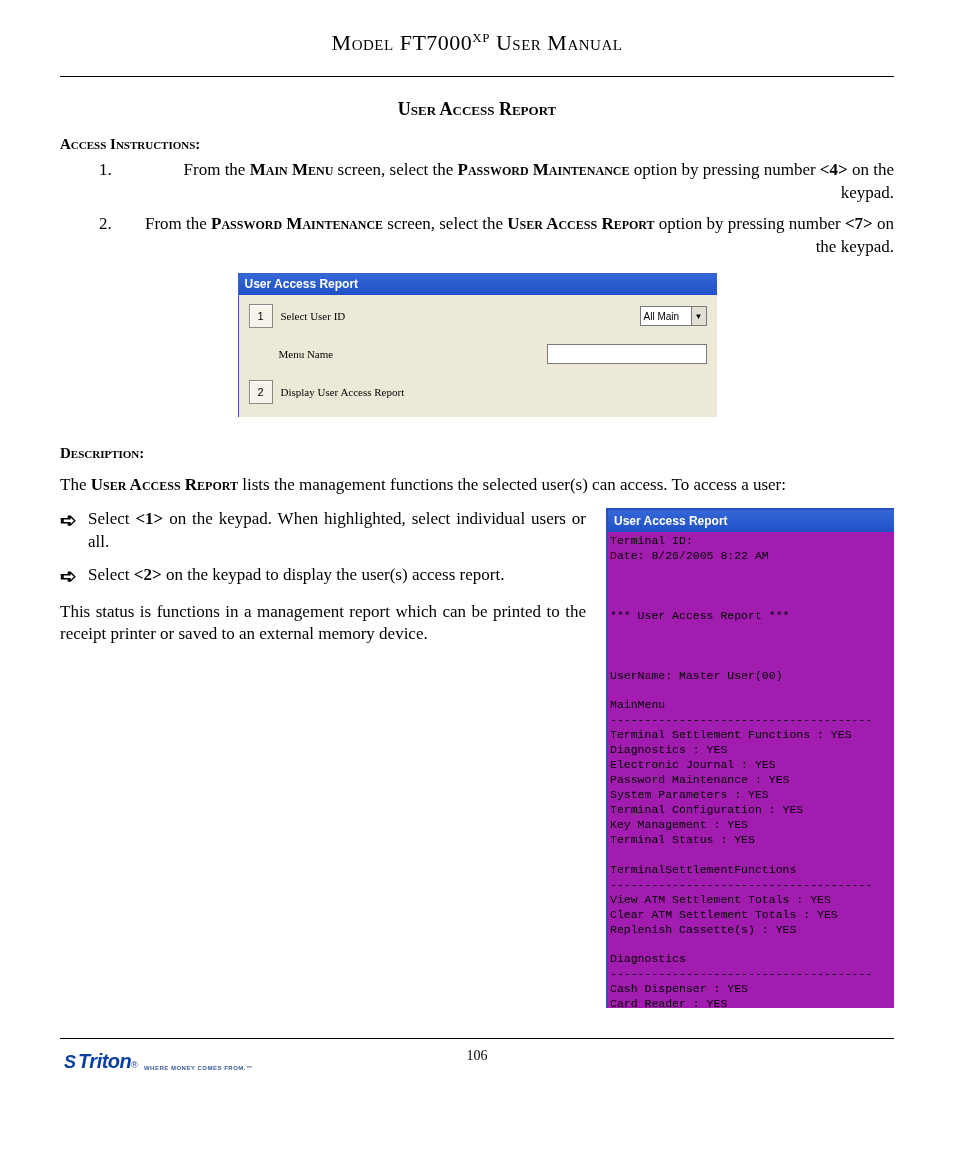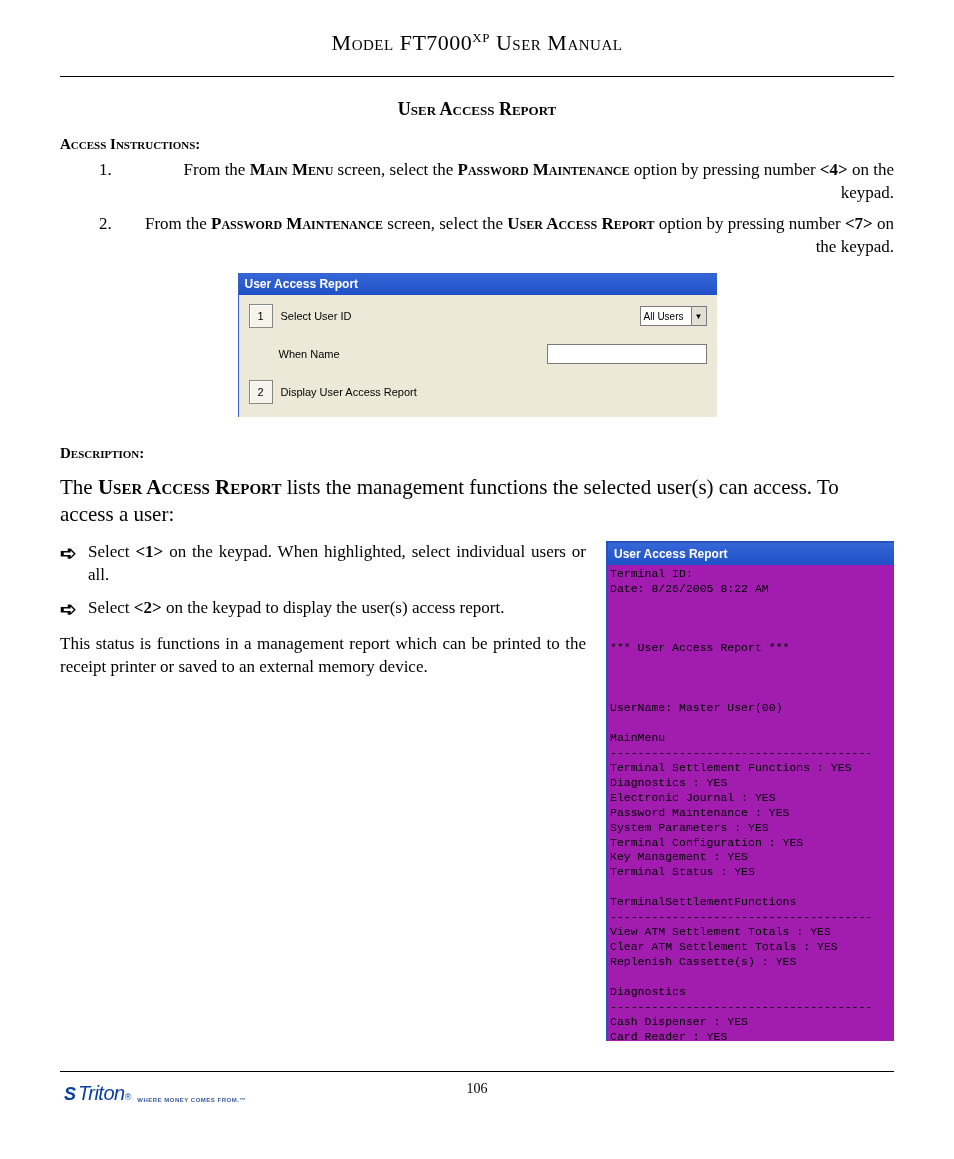--- a/index.html
+++ b/index.html
@@ -51,21 +51,21 @@
     text-align: right;
   }
   .sc {
     font-variant: small-caps;
     font-weight: bold;
   }
   .key {
     font-weight: bold;
   }
   .desc-text {
-    font-size: 21px;
+    font-size: 17px;
     margin: 12px 0;
     line-height: 1.3;
   }
   .two-col {
     display: flex;
     gap: 20px;
     align-items: flex-start;
     margin-top: 6px;
   }
   .left-col {
@@ -138,20 +138,21 @@
     align-items: center;
     justify-content: center;
     margin-right: 8px;
     font-family: Tahoma, Arial, sans-serif;
     font-size: 11px;
     box-shadow: 1px 1px 0 #fff inset;
     flex-shrink: 0;
   }
   .dlg-label {
     flex: 1;
+    font-family: Liberation Serif, serif;
   }
   .dlg-dropdown {
     width: 62px;
     height: 18px;
     border: 1px solid #7a7a7a;
     background: #fff;
     display: flex;
     align-items: center;
     font-size: 10px;
     padding: 0 0 0 3px;
@@ -235,21 +236,21 @@
     font-family: Verdana, Arial, sans-serif;
   }
   .logo-mark {
     font-size: 18px;
     font-weight: bold;
     margin-right: 2px;
     font-style: italic;
   }
   .logo-text {
     font-size: 20px;
-    font-weight: normal;
+    font-weight: bold;
     font-style: italic;
     letter-spacing: -0.5px;
     text-align: center;
   }
   .logo-reg {
     font-size: 9px;
     vertical-align: super;
   }
   .logo-tag {
     font-size: 6px;
@@ -285,28 +286,28 @@
 
   <div class="dialog1-wrap">
     <div class="dialog1">
       <div class="dlg-titlebar">User Access Report</div>
       <div class="dlg-body">
 
         <div class="dlg-row">
           <div class="numbtn">1</div>
           <div class="dlg-label">Select User ID</div>
           <div class="dlg-dropdown">
-            <span>All Users</span>
+            <span>All Main</span>
             <span class="dd-arrow">▼</span>
           </div>
         </div>
 
         <div class="dlg-row">
           <div class="dlg-indent"></div>
-          <div class="dlg-label">When Name</div>
+          <div class="dlg-label">Menu Name</div>
           <div class="row-spacer"></div>
           <div class="dlg-input" title=""></div>
         </div>
 
         <div class="dlg-row">
           <div class="numbtn">2</div>
           <div class="dlg-label">Display User Access Report</div>
         </div>
 
       </div>

